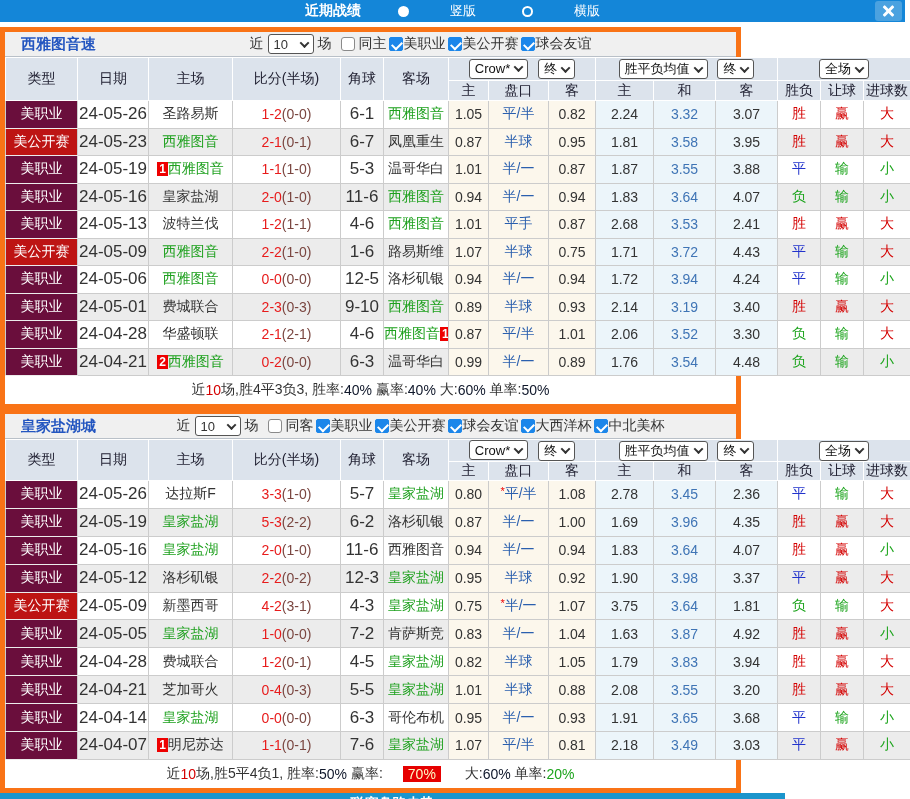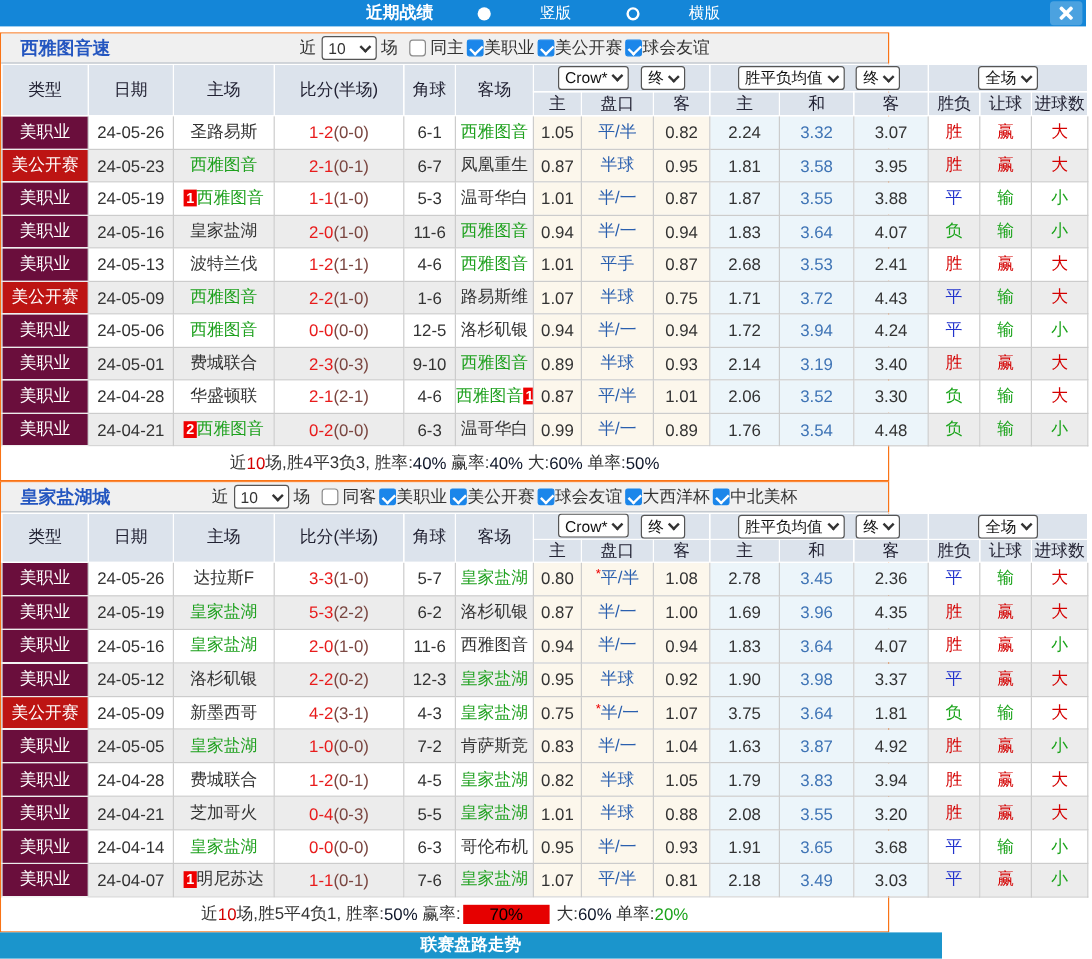--- a/index.html
+++ b/index.html
@@ -12,21 +12,21 @@
 .tb-title { font-weight:bold; font-size:14px; }
 .radio-on { width:11px; height:11px; border-radius:50%; background:#fff; display:inline-block; margin:0 5px 0 1px; }
 .radio-off { width:11px; height:11px; border-radius:50%; border:2px solid #fff; display:inline-block; margin:0 5px 0 10px; }
 .tb-rlabel { font-size:13px; }
 .closebtn { position:absolute; right:3px; top:1px; width:27px; height:20px; background:#4ba2e0;
   border-radius:3px; display:flex; align-items:center; justify-content:center; cursor:pointer; }
 .xmark { position:relative; width:14px; height:14px; }
 .xmark::before,.xmark::after { content:''; position:absolute; left:5.5px; top:0; width:3px; height:14px; background:#fff; border-radius:1px; }
 .xmark::before { transform:rotate(45deg); }
 .xmark::after { transform:rotate(-45deg); }
-.panel { width:741px; border:1px solid #f97316; }
+.panel { width:741px; border:5px solid #f97316; }
 .panel.first { margin-top:5px; }
 .sec-head { height:25px; background:#f0f0f0; display:flex; align-items:center; position:relative;
   border-bottom:1px solid #b9c0c8; font-size:14px; }
 .team-title { position:absolute; left:16px; color:#2456c0; font-weight:bold; font-size:15px; }
 .filters { position:absolute; left:50%; transform:translateX(-50%) translateX(50px); display:flex; align-items:center; white-space:nowrap; }
 .selbox { border:1px solid #555; background:#fff; border-radius:3px; padding:0 5px; height:20px; min-width:46px;
   display:inline-flex; align-items:center; justify-content:space-between; font-size:13px; margin:0 4px; }
 .car { width:7px; height:7px; border-right:2px solid #333; border-bottom:2px solid #333;
   transform:rotate(45deg) translate(-1px,-1px); display:inline-block; margin-left:5px; flex:none; }
 .cb { width:14px; height:14px; border:1px solid #8a8a8a; background:#fff; display:inline-block;
@@ -51,29 +51,29 @@
 .fs { color:#e81b1b; }
 .hs { color:#7a4640; }
 .hcap { color:#2a5fae; }
 .st { color:#e00; font-size:11px; vertical-align:top; }
 .mid { color:#3f74b5; }
 .c-r { color:#d40000; }
 .c-g { color:#1ca41c; }
 .c-b { color:#2233cc; }
 .c-k { color:#333; }
 .c-bl { color:#0f172a; }
-.c-w { background:#e60000; color:#000000; padding:0 22px; margin:0 2px; }
+.c-w { background:#e60000; color:#fef9c3; padding:0 5px; margin:0 20px; }
 .bdg { display:inline-block; background:#ee0000; color:#fff; font-size:12px; line-height:14px;
   padding:0 2px; font-weight:bold; }
 .summary { height:28px; background:#fff; display:flex; align-items:center; justify-content:center; font-size:14px; }
 .hsel { background:#fff; border:1px solid #555; border-radius:3px; height:20px; display:inline-flex;
   align-items:center; padding:0 5px; font-size:13px; margin:0 3px; color:#111; }
 .bottombar { width:785px; height:22px; background:#1b95cc; color:#fff; font-weight:bold;
   display:flex; align-items:center; justify-content:center; font-size:14px; }
-.date { font-size:14px; }
+.date { font-size:17px; }
 </style>
 </head>
 <body>
 
 <div class="topbar">
   <div class="tb-group">
     <span class="tb-title">近期战绩</span>
     <span class="radio-on"></span>
     <span class="tb-rlabel">竖版</span>
     <span class="radio-off"></span>

